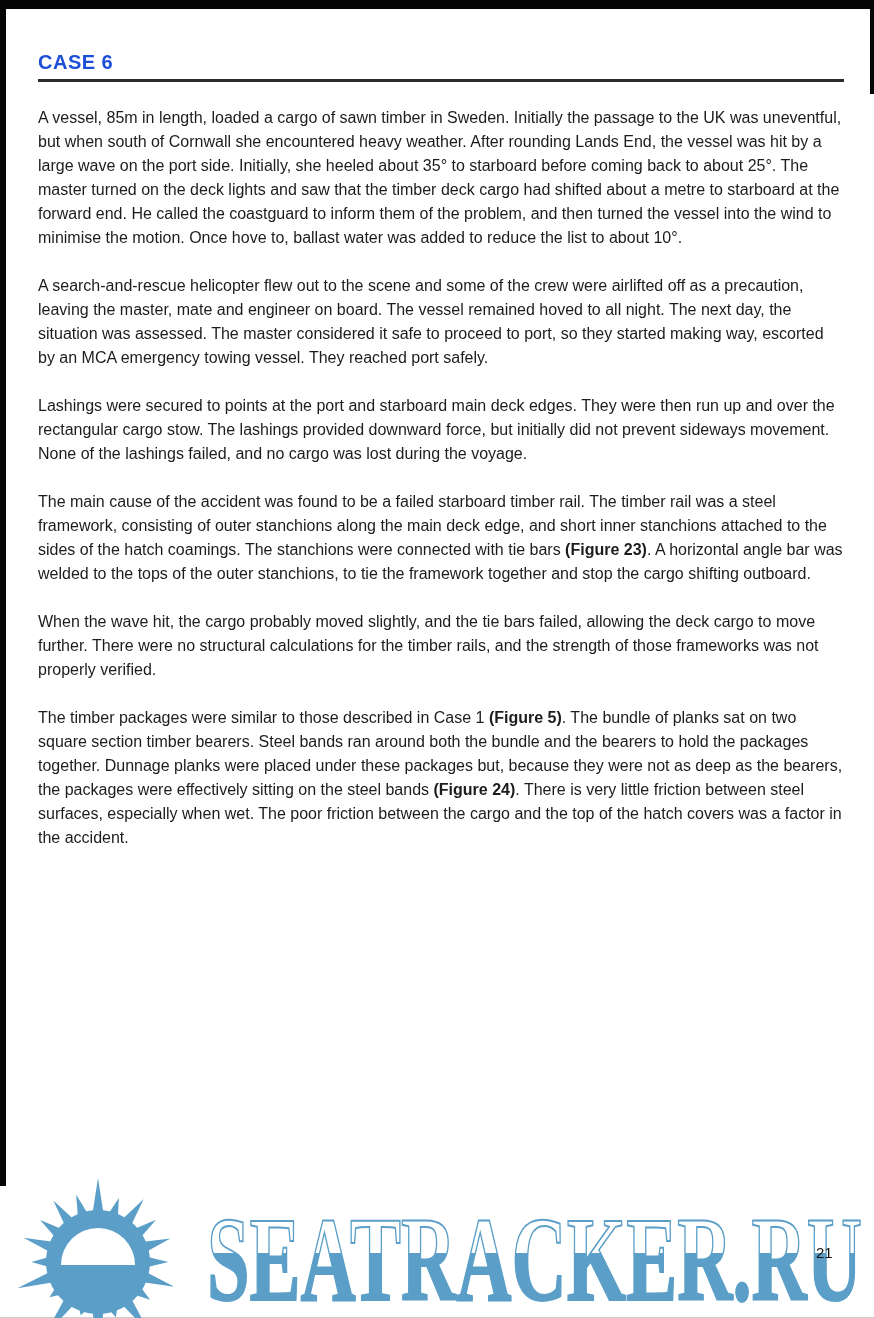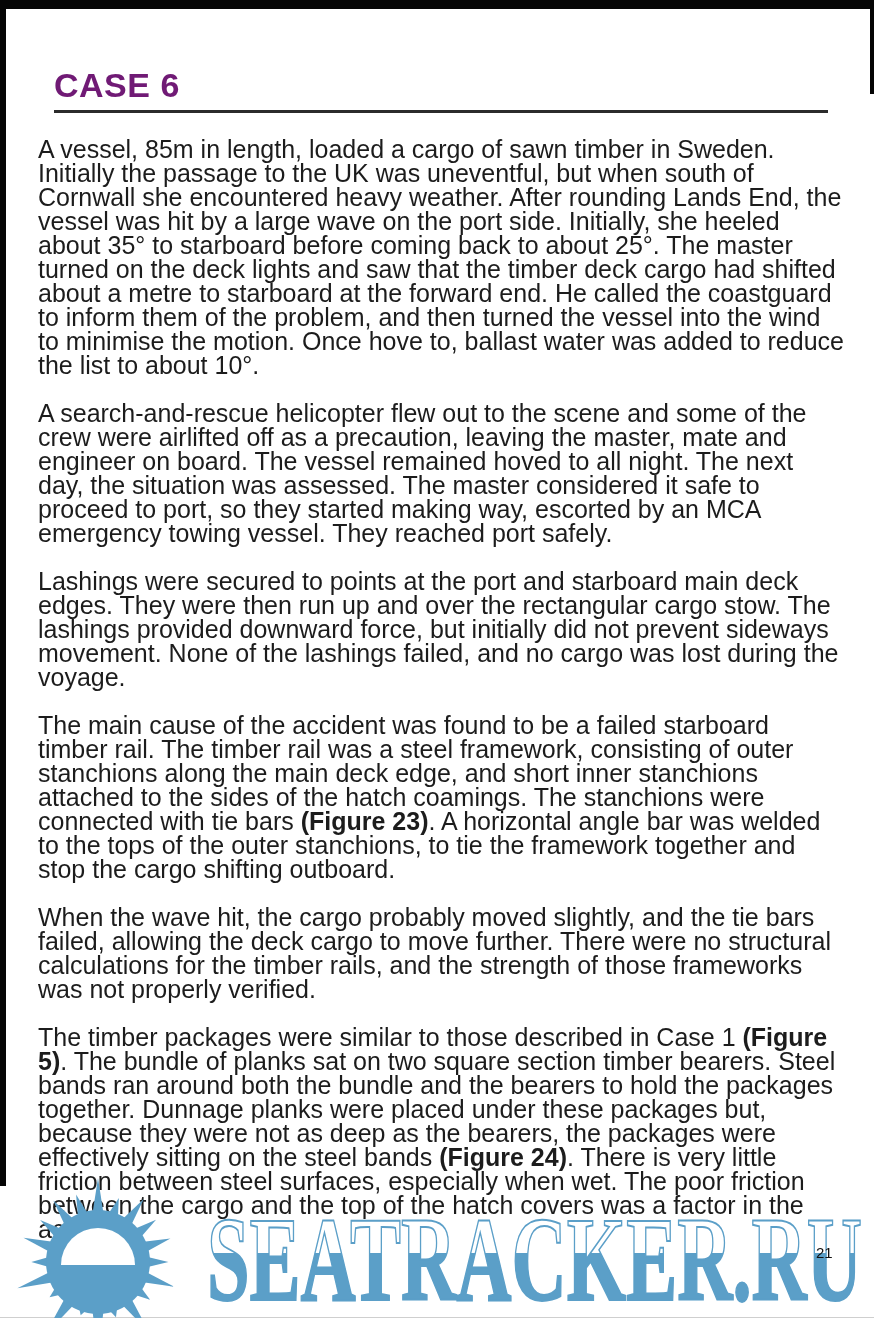--- a/index.html
+++ b/index.html
@@ -14,32 +14,32 @@
   
   .border-top{position:absolute;left:0;top:0;width:874px;height:9px;background:#050505;}
   .border-left{position:absolute;left:0;top:0;width:6px;height:1186px;background:#050505;}
   .border-right{position:absolute;right:0;top:0;width:4px;height:94px;background:#050505;}
   .border-bottom-faint{position:absolute;left:0;bottom:0;width:874px;height:1px;background:#cfcfcf;}
 
   .content{
     position:absolute;left:38px;top:52px;width:806px;
   }
   h1.case-title{
-    margin:16px;padding:0 0 6px 0;
-    font-size:34px;line-height:1.05;font-weight:bold;
-    letter-spacing:.5px;color:#701a75;
+    margin:0;padding:0 0 6px 0;
+    font-size:20px;line-height:1.05;font-weight:bold;
+    letter-spacing:.5px;color:#1d4ed8;
     border-bottom:3px solid #2b2b2b;
   }
   h2.section-heading{
     margin:25px 0 0 0;padding:0;
     font-size:24px;line-height:1.05;font-weight:bold;color:#111;
   }
   .body-text p.para{
     margin:24px 0 0 0;
-    font-size:25px;line-height:24px;
+    font-size:16px;line-height:24px;
     color:#1c1c1c;
     text-align:left;
   }
   .body-text p.para b{font-weight:bold;}
 
   .watermark-svg{position:absolute;left:0;top:1108px;}
   .page-number{
     position:absolute;left:816px;top:1245px;
     font-size:15px;line-height:1;color:#111;
   }

